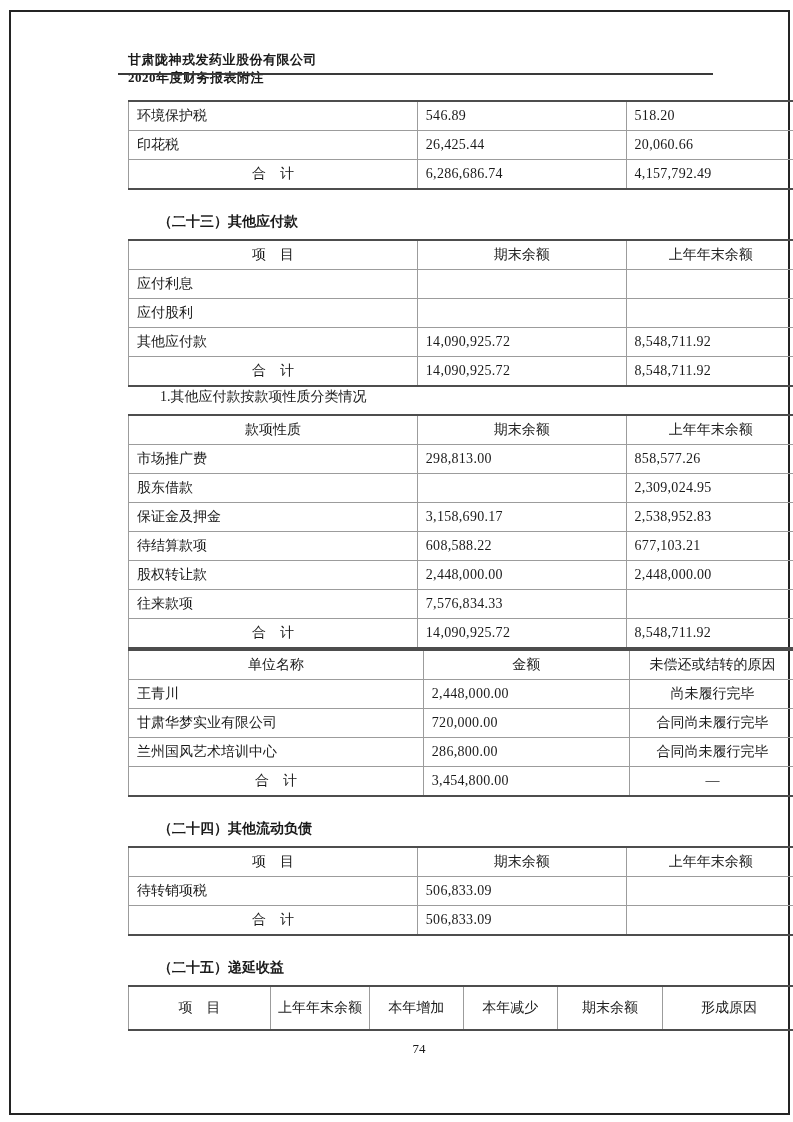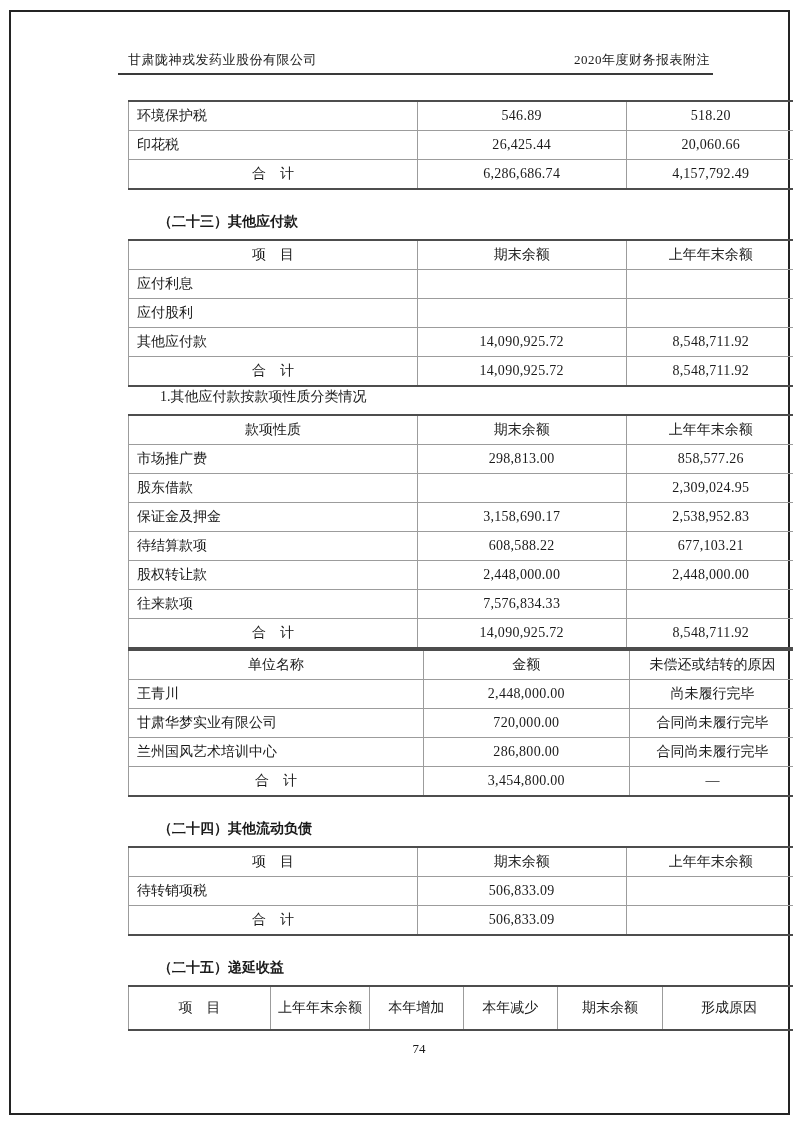--- a/index.html
+++ b/index.html
@@ -8,39 +8,39 @@
     width:793px; height:1122px; position:relative; overflow:hidden;
     font-family:"Liberation Serif", serif; color:#1a1a1a;
   }
   .page-frame {
     position:absolute; top:10px; left:9px; right:3px; bottom:7px;
     border:2px solid #242424; pointer-events:none;
   }
   .doc-header {
     position:absolute; top:51px; left:128px; width:582px;
     display:flex; justify-content:space-between;
-    font-size:13px; font-weight:normal; letter-spacing:0.5px;
+    font-size:13px; font-weight:bold; letter-spacing:0.5px;flex-direction:column;
   }
   .header-rule {
     position:absolute; top:73px; left:118px; right:80px;
     border-top:2px solid #3a3a3a;
   }
   .content { position:absolute; top:100px; left:128px; width:668px; }
 
   .fin-table {
     width:100%; border-collapse:collapse; table-layout:fixed;
     border-top:2px solid #4d4d4d; border-bottom:2px solid #4d4d4d;
   }
   .fin-table td, .fin-table th {
     border:1px solid #9c9c9c; font-size:14px; font-weight:normal;
     line-height:18px; height:18px; padding:5px 8px; overflow:hidden;
   }
   .fin-table th { text-align:center; }
   .c-label { text-align:left; padding-left:10px; }
-  .c-num { text-align:center; padding-right:10px;
+  .c-num { text-align:left; padding-right:10px;
            font-variant-numeric:tabular-nums; letter-spacing:0.3px; }
   .c-ctr { text-align:center; }
   .tall th { padding:12px 4px; }
 
   .sec-title { margin:22px 0 8px 30px; font-size:14px; font-weight:bold; line-height:19px; }
   .sub-title { margin:0 0 8px 32px; font-size:14px; line-height:19px; }
 
   .doc-footer {
     position:absolute; top:1041px; left:128px; width:582px;
     text-align:center; font-size:13px;

